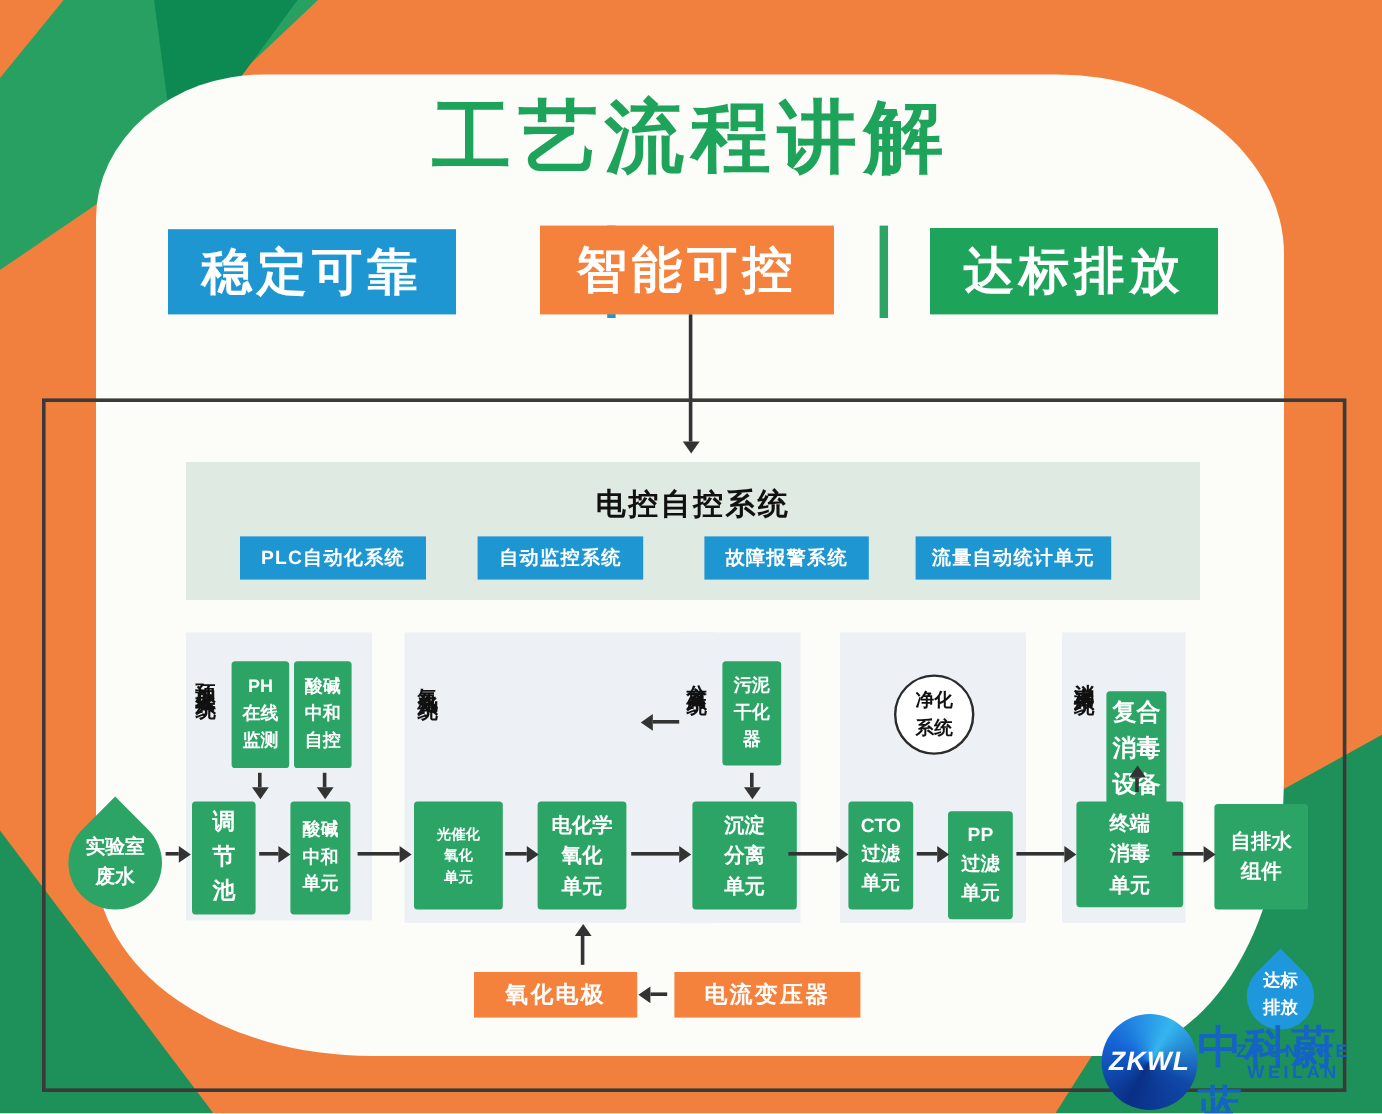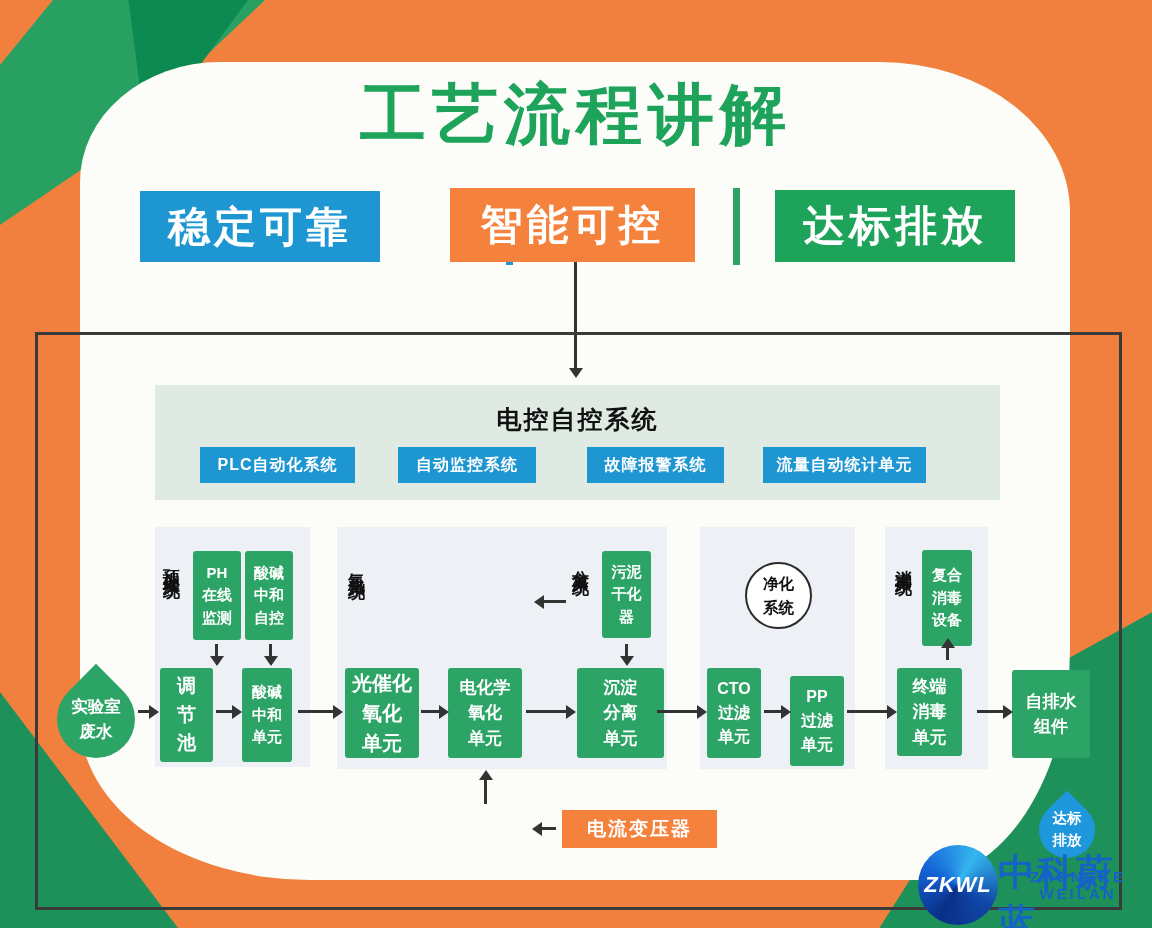--- a/index.html
+++ b/index.html
@@ -128,21 +128,21 @@
   <div class="abs gbox" style="left:245px;top:551px;width:48px;height:89px;font-size:15px;">酸碱
 中和
 自控</div>
   <div class="abs gbox" style="left:160px;top:668px;width:53px;height:94px;font-size:19px;">调
 节
 池</div>
   <div class="abs gbox" style="left:242px;top:668px;width:50px;height:94px;font-size:15px;">酸碱
 中和
 单元</div>
 
-  <div class="abs gbox" style="left:345px;top:668px;width:74px;height:90px;font-size:20px;">光催化
+  <div class="abs gbox" style="left:345px;top:668px;width:74px;height:90px;font-size:12px;">光催化
 氧化
 单元</div>
   <div class="abs gbox" style="left:448px;top:668px;width:74px;height:90px;font-size:17px;">电化学
 氧化
 单元</div>
 
   <div class="abs gbox" style="left:602px;top:551px;width:49px;height:87px;font-size:15px;">污泥
 干化
 器</div>
   <div class="abs gbox" style="left:577px;top:668px;width:87px;height:90px;font-size:17px;">沉淀
@@ -151,30 +151,31 @@
 
   <div class="abs circle" style="left:745px;top:562px;width:63px;height:63px;">净化
 系统</div>
   <div class="abs gbox" style="left:707px;top:668px;width:54px;height:90px;font-size:16px;">CTO
 过滤
 单元</div>
   <div class="abs gbox" style="left:790px;top:676px;width:54px;height:90px;font-size:16px;">PP
 过滤
 单元</div>
 
-  <div class="abs gbox" style="left:922px;top:550px;width:50px;height:96px;font-size:15px;">复合
+  <div class="abs gbox" style="left:922px;top:576px;width:50px;height:96px;font-size:20px;">复合
 消毒
 设备</div>
-  <div class="abs gbox" style="left:897px;top:668px;width:65px;height:88px;font-size:17px;">终端
+  <div class="abs gbox" style="left:897px;top:668px;width:89px;height:88px;font-size:17px;">终端
 消毒
 单元</div>
 
   <div class="abs gbox" style="left:1012px;top:670px;width:78px;height:88px;font-size:17px;">自排水
 组件</div>
 
+  <div class="abs obox" style="left:395px;top:810px;width:136px;height:38px;">氧化电极</div>
   <div class="abs obox" style="left:562px;top:810px;width:155px;height:38px;">电流变压器</div>
 
   <div class="arr-h head-r" style="left:138px;top:710px;width:11px;"></div>
   <div class="arr-h head-r" style="left:216px;top:710px;width:16px;"></div>
   <div class="arr-h head-r" style="left:298px;top:710px;width:35px;"></div>
   <div class="arr-h head-r" style="left:421px;top:710px;width:18px;"></div>
   <div class="arr-h head-r" style="left:526px;top:710px;width:40px;"></div>
   <div class="arr-h head-r" style="left:657px;top:710px;width:40px;"></div>
   <div class="arr-h head-r" style="left:764px;top:710px;width:17px;"></div>
   <div class="arr-h head-r" style="left:847px;top:710px;width:40px;"></div>

